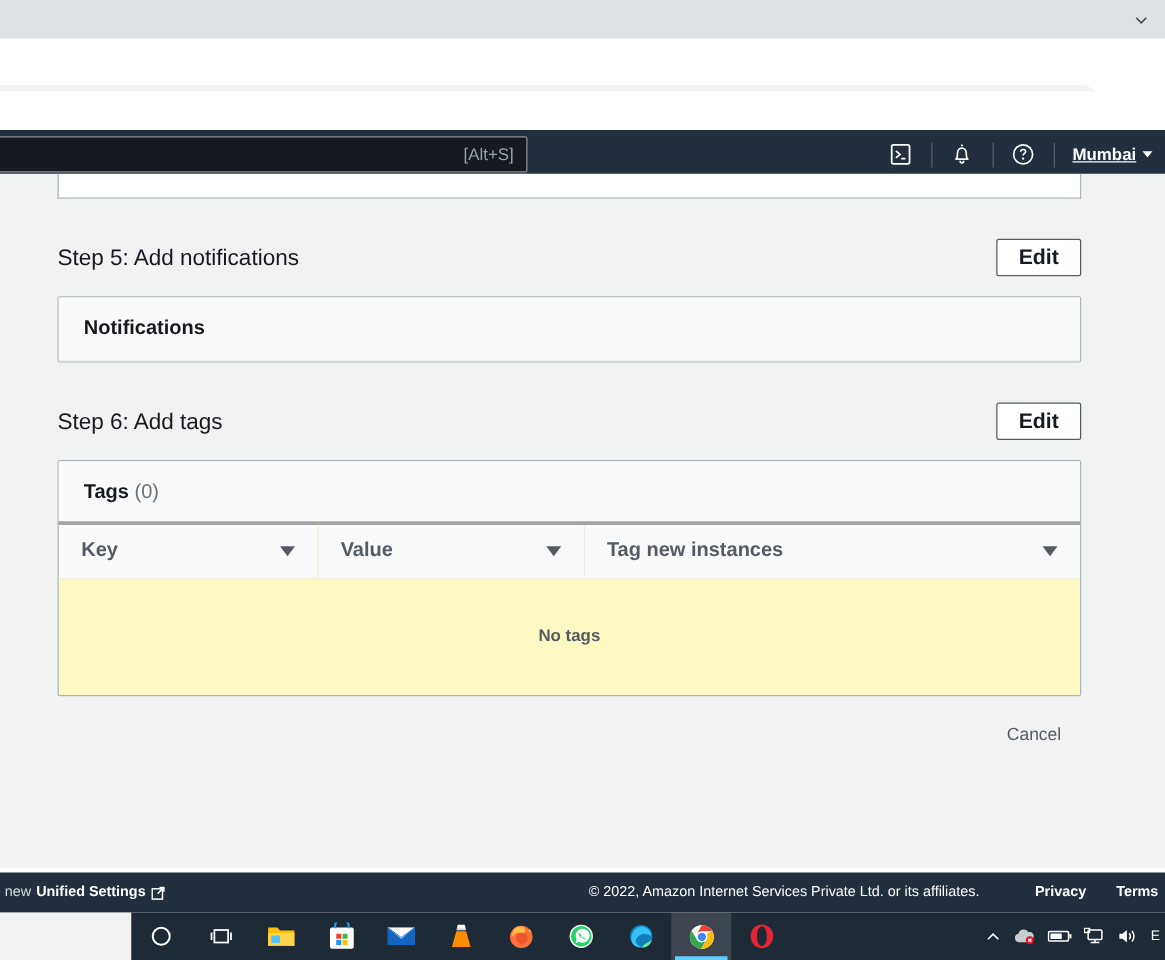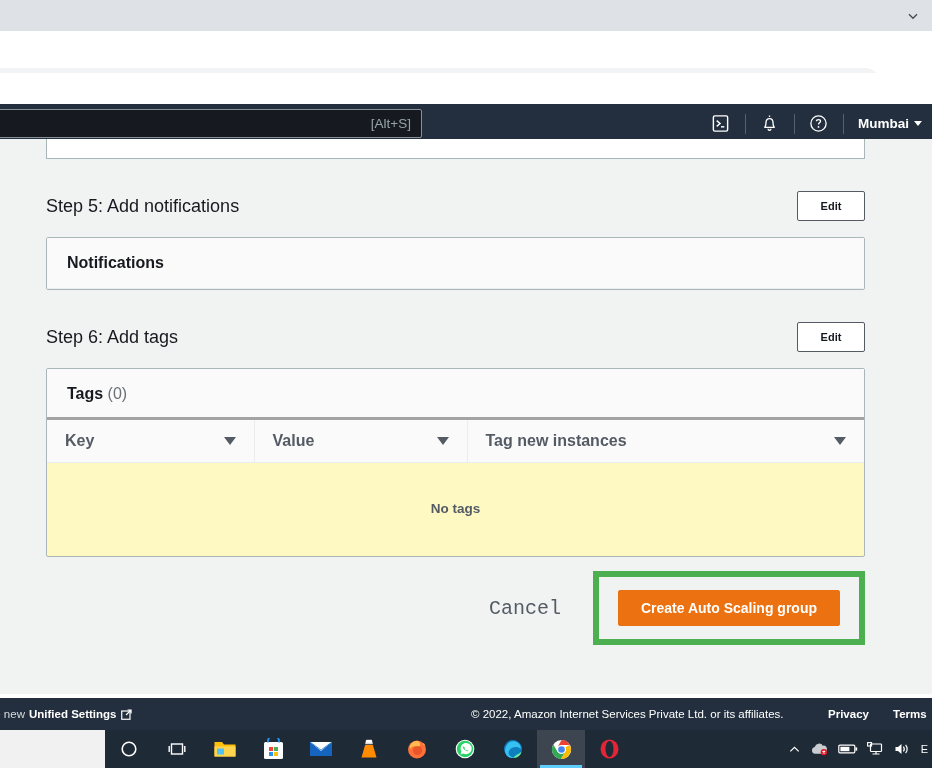--- a/index.html
+++ b/index.html
@@ -69,21 +69,21 @@
     display: flex; align-items: center; justify-content: center;
     color: #ffffff;
     position: relative;
   }
   .hdr-divider {
     width: 1px; height: 20px; background: #546170;
   }
   .hdr-region {
     display: flex; align-items: center; gap: 5px;
     padding: 0 10px 0 14px; height: 39px;
-    color: #ffffff; font-size: 13.5px; font-weight: bold;
+    color: #ffffff; font-size: 13.5px; font-weight: bold; text-decoration: underline;
   }
   .caret-down {
     width: 0; height: 0;
     border-left: 4px solid transparent;
     border-right: 4px solid transparent;
     border-top: 5px solid #ffffff;
   }
 
   
   .page-body {
@@ -105,21 +105,21 @@
     display: flex; align-items: center; justify-content: space-between;
     margin-top: 0;
   }
   .step-title {
     font-size: 18px; color: #16191f; font-weight: normal;
   }
   .edit-btn {
     width: 68px; height: 30px;
     background: #ffffff;
     border: 1px solid #545b64; border-radius: 2px;
-    color: #16191f; font-size: 11px; font-weight: bold;
+    color: #16191f; font-size: 17px; font-weight: bold;
     display: flex; align-items: center; justify-content: center;
     cursor: pointer;
   }
 
   .panel {
     background: #fef9c3;
     border: 1px solid #aab7b8; border-radius: 2px;
   }
   .panel-head {
     background: #fafafa;
@@ -160,22 +160,22 @@
     font-size: 13.5px; font-weight: bold; color: #545b64;
   }
 
   
   .actions-row {
     display: flex; align-items: center; justify-content: flex-end;
     gap: 0; margin-top: 14px;
     position: relative;
   }
   .cancel-link {
-    font-size: 20px; color: #545b64;
-    padding: 8px 16px; cursor: pointer; font-family: Liberation Mono, monospace;
+    font-size: 14px; color: #545b64;
+    padding: 8px 16px; cursor: pointer;
   }
   .highlight-box {
     border: 6px solid #4caf50;
     background: #f1f3f3;
     padding: 13px 19px;
     margin-left: 16px;
   }
   .create-btn {
     background: #ec7211;
     border: 1px solid #ec7211; border-radius: 2px;
@@ -343,23 +343,20 @@
             <tr class="empty-row">
               <td colspan="3">No tags</td>
             </tr>
           </tbody>
         </table>
       </div>
     </div>
 
     <div class="actions-row">
       <div class="cancel-link">Cancel</div>
-      <div class="highlight-box">
-        <div class="create-btn">Create Auto Scaling group</div>
-      </div>
     </div>
 
   </div>
 </div>
 
 <div class="aws-footer">
   <div class="footer-left">
     <span>d it in the new</span>
     <span class="fl-strong">Unified Settings</span>
     <span style="display:inline-flex;">

